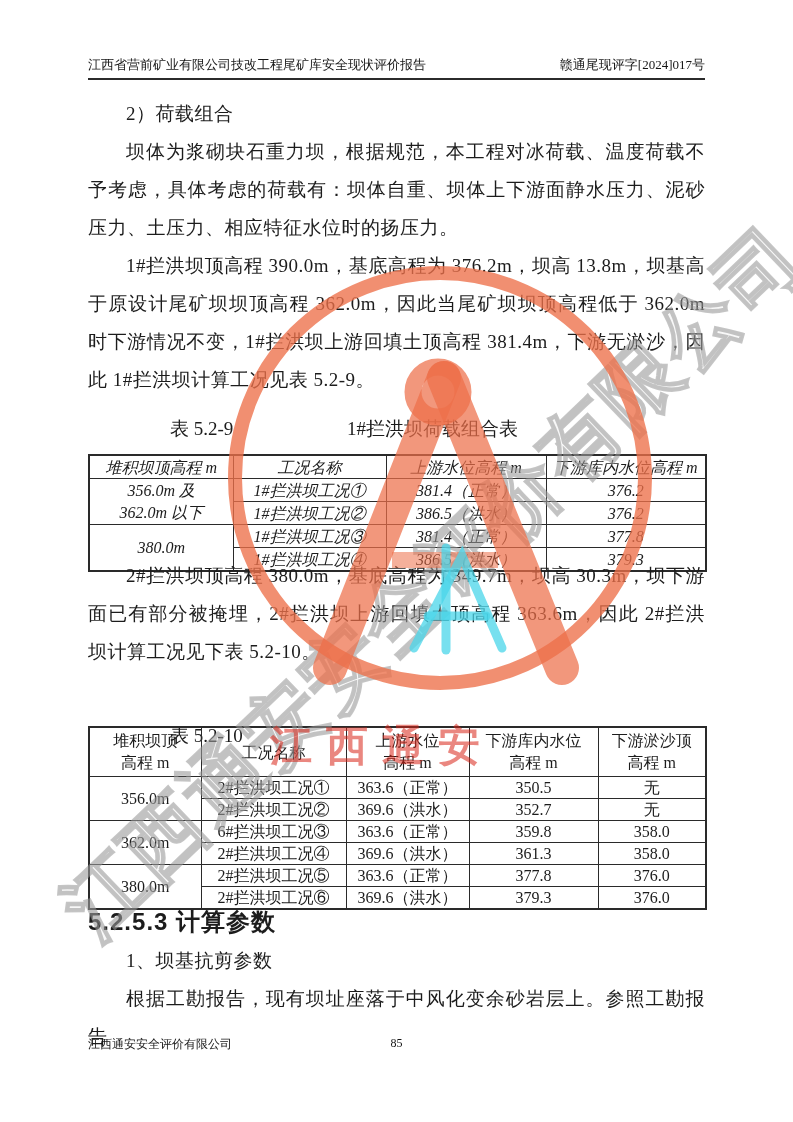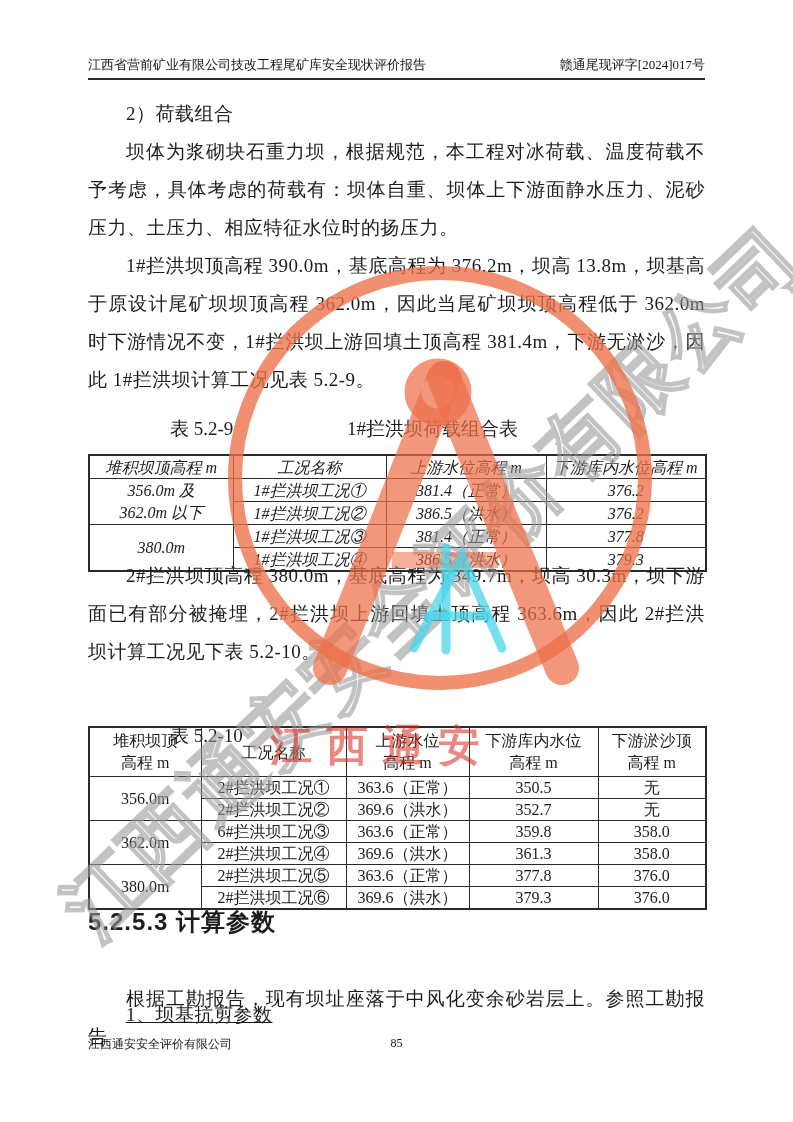--- a/index.html
+++ b/index.html
@@ -181,21 +181,21 @@
         <td>369.6（洪水）</td>
         <td>379.3</td>
         <td>376.0</td>
       </tr>
     </tbody>
       </table>
   </div>
 
   <div class="blk heading" style="top:906px;">5.2.5.3 计算参数</div>
 
-  <div class="blk para" style="top:996px;text-decoration:underline;">1、坝基抗剪参数</div>
+  <div class="blk para" style="top:942px;">1、坝基抗剪参数</div>
 
   <div class="blk para" style="top:980px;">根据工勘报告，现有坝址座落于中风化变余砂岩层上。参照工勘报告</div>
 
   <div class="ftr-company">江西通安安全评价有限公司</div>
   <div class="ftr-page">85</div>
 
   <div class="wm wm-diag">江西通安安全评价有限公司</div>
 
   <svg class="wm wm-logo" width="793" height="1122" viewBox="0 0 793 1122">
 

